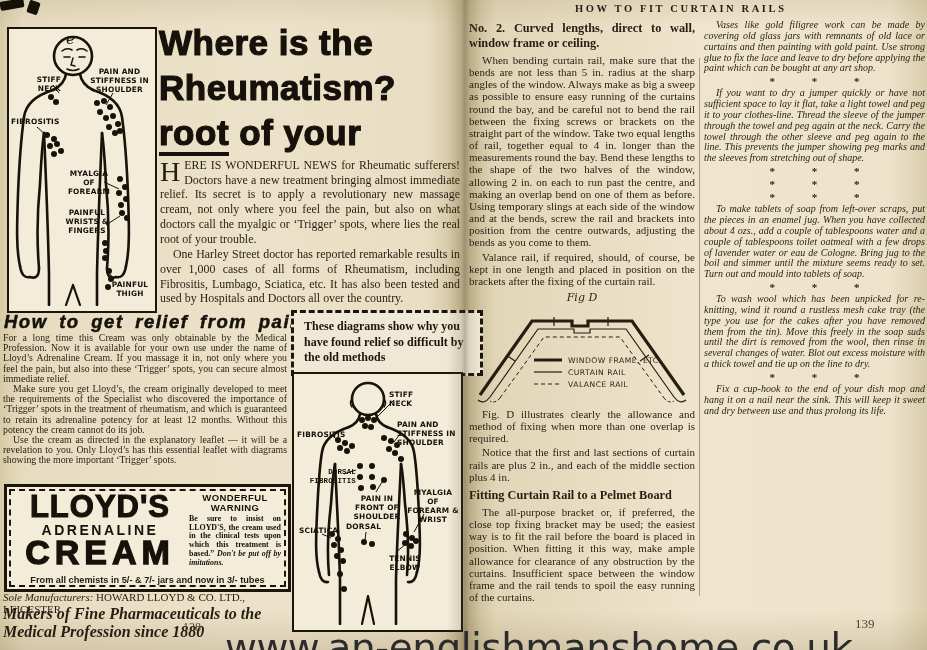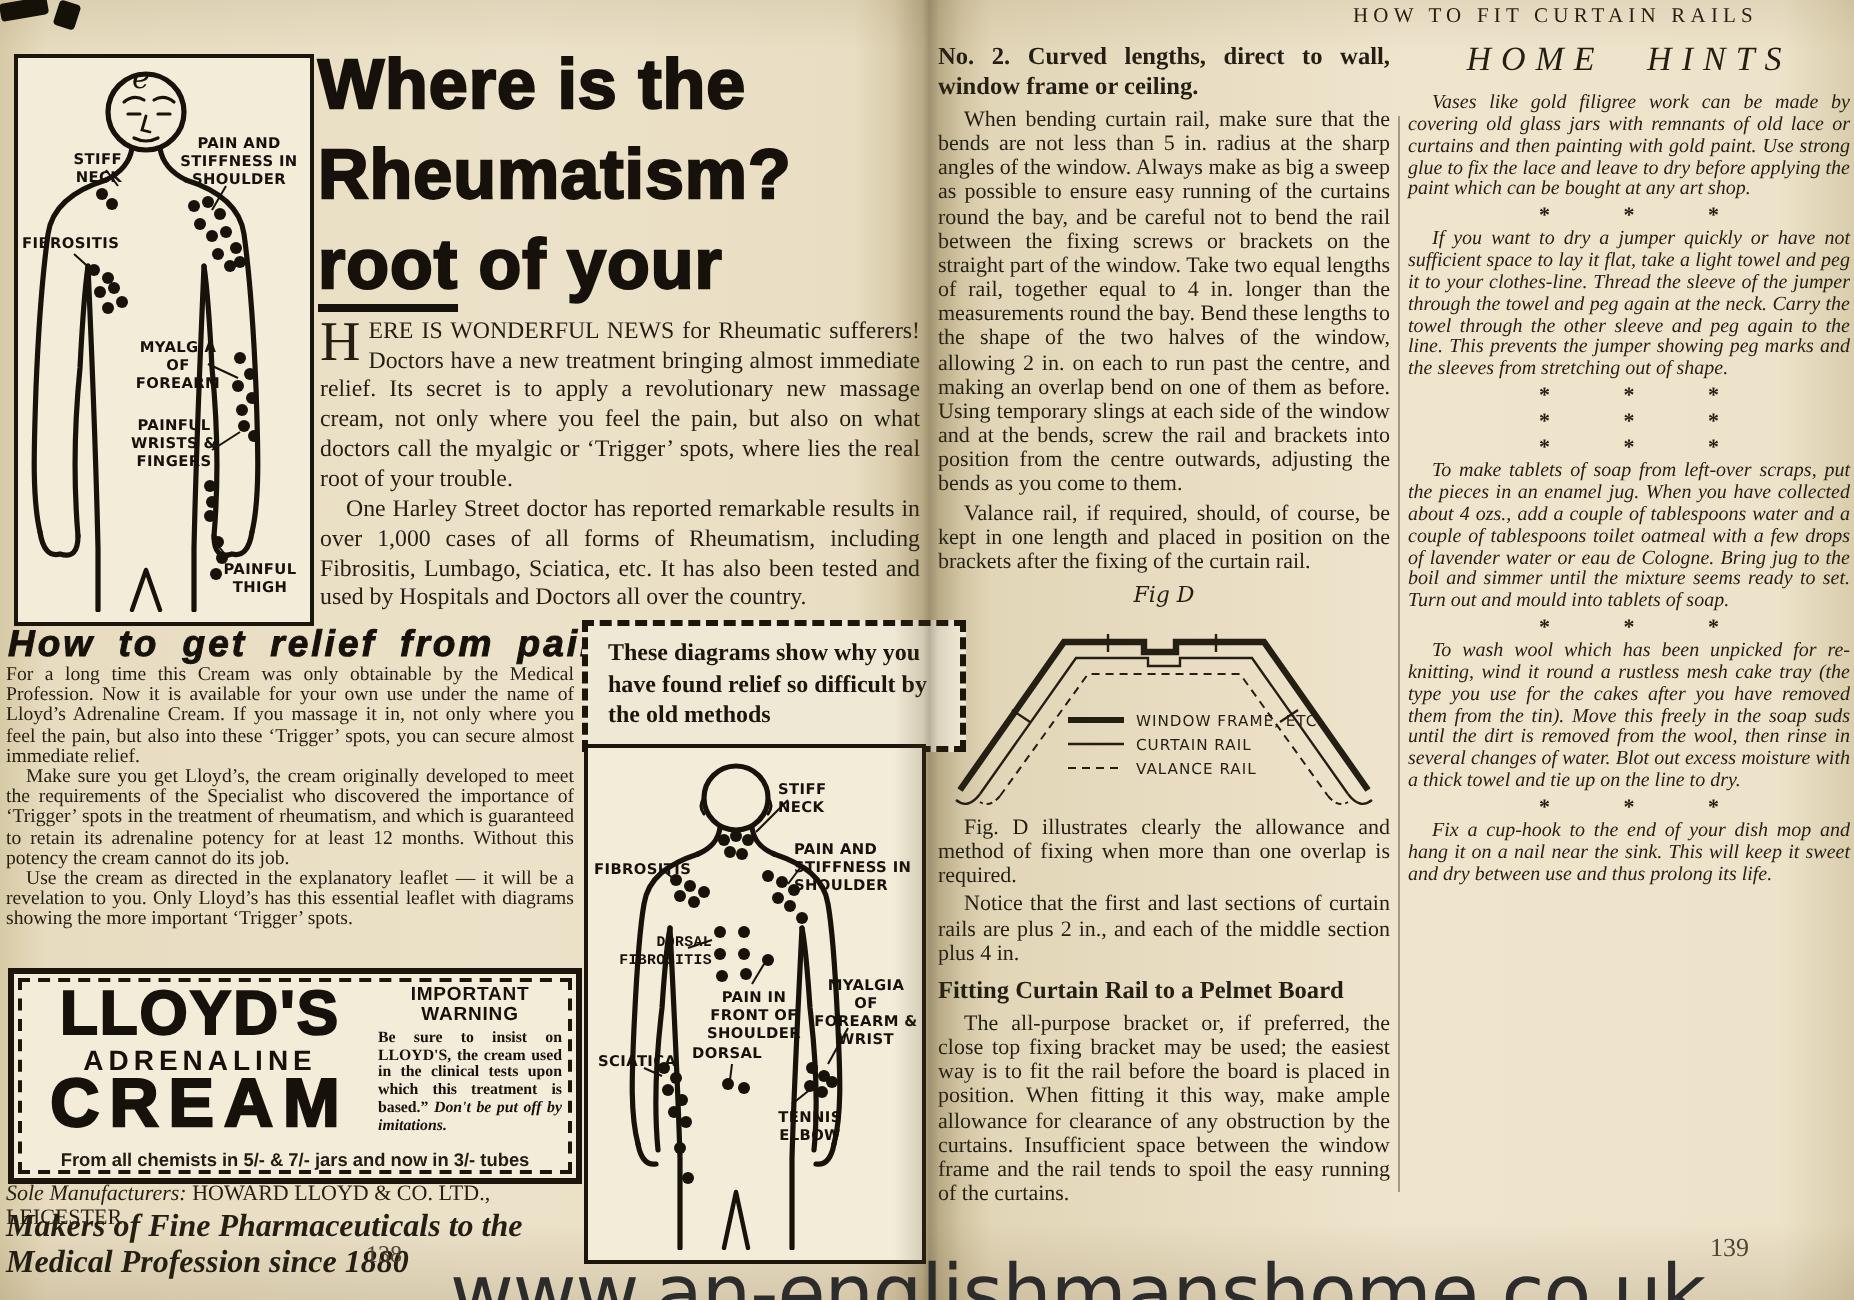--- a/index.html
+++ b/index.html
@@ -71,21 +71,21 @@
   #manu2{left:3px;top:605px;width:288px;font-size:16px;font-style:italic;color:#241e13;font-weight:bold;}
 
   #note-box{left:291px;top:310px;width:168px;border:3px dashed #1b150c;padding:6px 8px 7px 10px;
     font-family:"Liberation Serif",serif;font-weight:bold;font-size:12px;line-height:15.5px;color:#1b150c;background:#efe8d4;}
 
   .pagenum{font-size:12px;color:#4e4534;}
   #pn-left{left:183px;top:620px;}
   #pn-right{left:392px;top:616px;font-size:13px;}
 
   
-  #running-head{left:96px;top:3px;width:320px;text-align:right;font-weight:normal;font-size:10.5px;letter-spacing:2.6px;color:#241e13;}
+  #running-head{left:112px;top:3px;width:320px;text-align:left;font-weight:bold;font-size:10.5px;letter-spacing:2.6px;color:#241e13;}
   #col1{left:6px;top:21px;width:226px;color:#241e13;}
   #col1 .h{font-weight:bold;font-size:12.3px;line-height:14.5px;margin-bottom:4px;text-align:justify;}
   #col1 p{margin:0 0 2px 0;font-size:11px;line-height:12.15px;text-align:justify;text-indent:13px;}
   #col1 .h2{font-weight:bold;font-size:12.3px;margin:5px 0 3px 0;}
   #fig-block{margin:4px 0 3px 0;}
   #fig-title{text-align:center;font-style:italic;font-family:"DejaVu Serif",serif;font-size:11px;margin-bottom:1px;}
   #fig-svg{display:block;margin:0 auto;}
   .figtext{font-family:"DejaVu Sans",sans-serif;font-size:7.6px;letter-spacing:.5px;fill:#241e13;}
 
   #col-rule{left:236px;top:58px;width:1px;height:538px;background:rgba(75,62,40,.45);}
@@ -198,21 +198,21 @@
       <div class="ind">Use the cream as directed in the explanatory leaflet — it will be a revelation to you. Only Lloyd’s has this essential leaflet with diagrams showing the more important ‘Trigger’ spots.</div>
     </div>
 
     <div class="abs" id="ad-box">
       <div class="ad-brand">
         <div class="ad-b1">LLOYD'S</div>
         <div class="ad-b2">ADRENALINE</div>
         <div class="ad-b3">CREAM</div>
       </div>
       <div class="ad-warn">
-        <div class="ad-wt">IMPORTANT</div>
+        <div class="ad-wt">WONDERFUL</div>
         <div class="ad-wt">WARNING</div>
         <div class="ad-wtext"><span>Be sure to insist on LLOYD'S, the cream used in the clinical tests upon which this treatment is based.” </span><span class="ad-wital">Don't be put off by imitations.</span></div>
       </div>
       <div class="ad-chem">From all chemists in 5/- &amp; 7/- jars and now in 3/- tubes</div>
     </div>
     <div class="abs" id="manu1"><span class="it">Sole Manufacturers: </span><span>HOWARD LLOYD &amp; CO. LTD., LEICESTER</span></div>
     <div class="abs" id="manu2">Makers of Fine Pharmaceuticals to the Medical Profession since 1880</div>
 
     <div class="abs" id="note-box">These diagrams show why you have found relief so difficult by the old methods</div>
 
@@ -329,21 +329,20 @@
 
       <p>Fig. D illustrates clearly the allowance and method of fixing when more than one overlap is required.</p>
       <p>Notice that the first and last sections of curtain rails are plus 2 in., and each of the middle section plus 4 in.</p>
       <div class="h2">Fitting Curtain Rail to a Pelmet Board</div>
       <p>The all-purpose bracket or, if preferred, the close top fixing bracket may be used; the easiest way is to fit the rail before the board is placed in position. When fitting it this way, make ample allowance for clearance of any obstruction by the curtains. Insufficient space between the window frame and the rail tends to spoil the easy running of the curtains.</p>
     </div>
 
     <div class="abs" id="col-rule"></div>
 
     <div class="abs" id="col2">
-      <div id="hints-title">HOME HINTS</div>
       <div class="hint">Vases like gold filigree work can be made by covering old glass jars with remnants of old lace or curtains and then painting with gold paint. Use strong glue to fix the lace and leave to dry before applying the paint which can be bought at any art shop.</div>
       <div class="hint-sep">* * *</div>
       <div class="hint">If you want to dry a jumper quickly or have not sufficient space to lay it flat, take a light towel and peg it to your clothes-line. Thread the sleeve of the jumper through the towel and peg again at the neck. Carry the towel through the other sleeve and peg again to the line. This prevents the jumper showing peg marks and the sleeves from stretching out of shape.</div>
       <div class="hint-sep">* * *</div>
       <div class="hint-sep">* * *</div>
       <div class="hint-sep">* * *</div>
       <div class="hint">To make tablets of soap from left-over scraps, put the pieces in an enamel jug. When you have collected about 4 ozs., add a couple of tablespoons water and a couple of tablespoons toilet oatmeal with a few drops of lavender water or eau de Cologne. Bring jug to the boil and simmer until the mixture seems ready to set. Turn out and mould into tablets of soap.</div>
       <div class="hint-sep">* * *</div>
       <div class="hint">To wash wool which has been unpicked for re-knitting, wind it round a rustless mesh cake tray (the type you use for the cakes after you have removed them from the tin). Move this freely in the soap suds until the dirt is removed from the wool, then rinse in several changes of water. Blot out excess moisture with a thick towel and tie up on the line to dry.</div>
       <div class="hint-sep">* * *</div>

